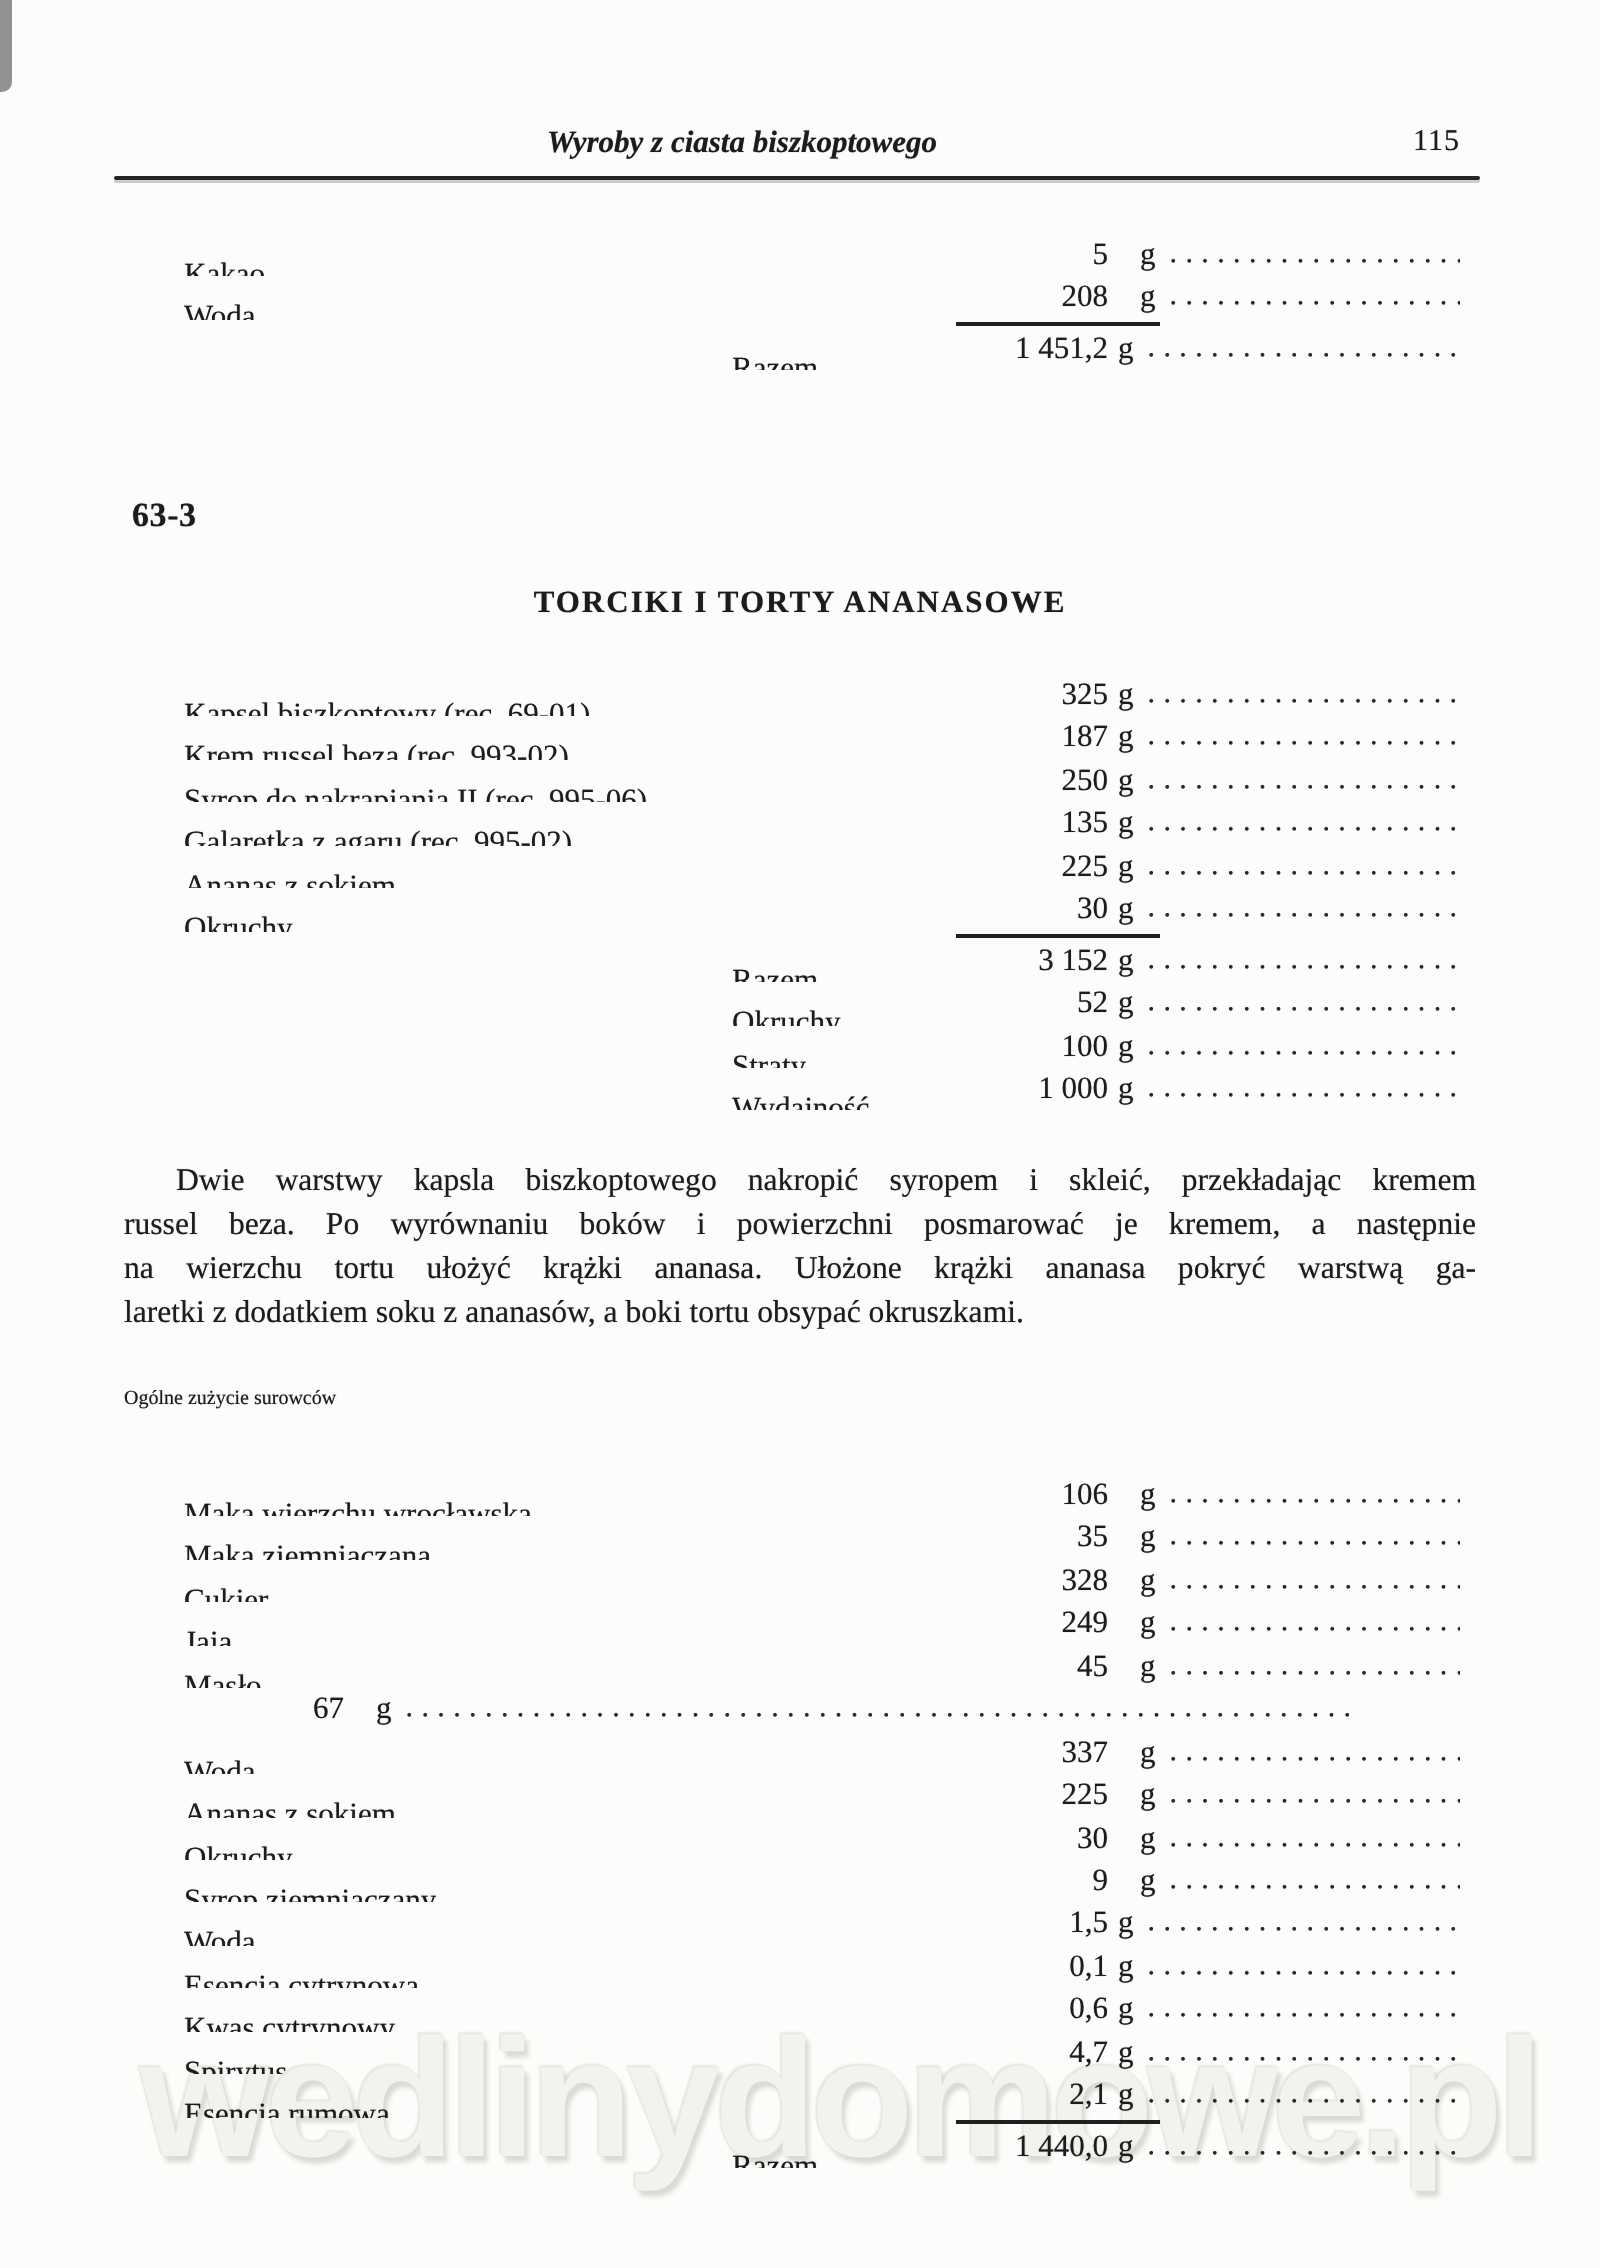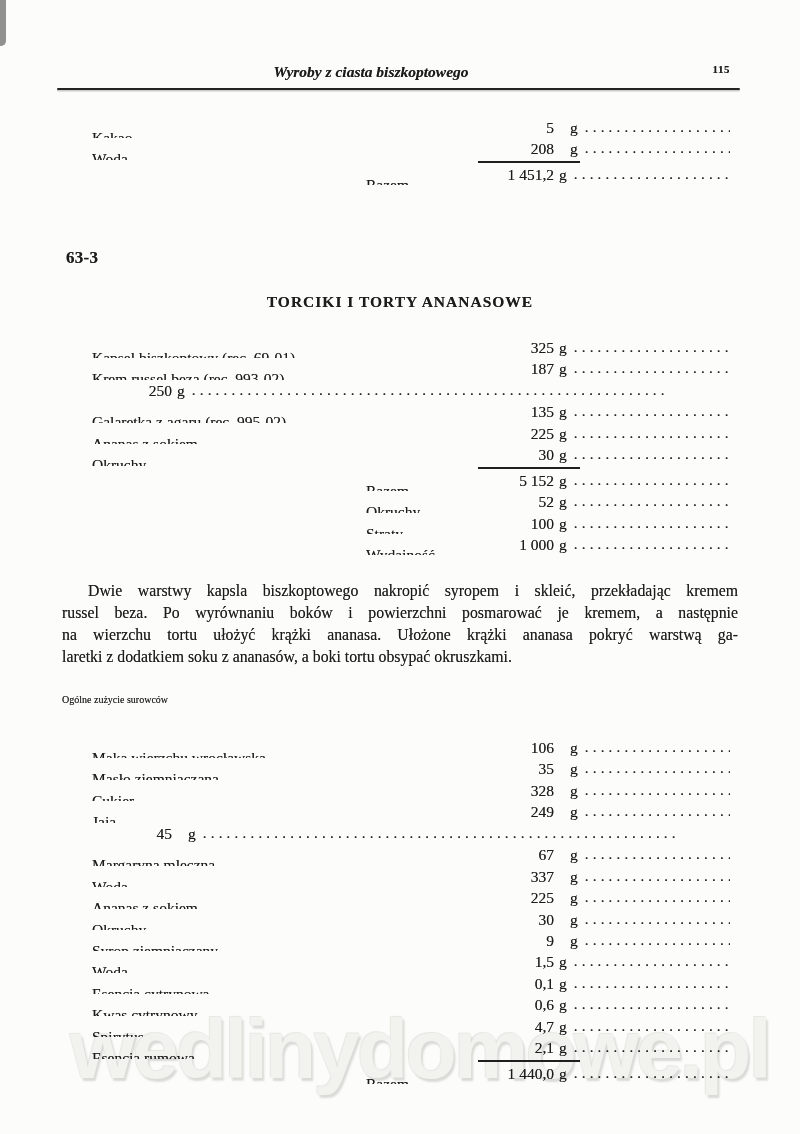--- a/index.html
+++ b/index.html
@@ -17,21 +17,21 @@
   }
   .ink { text-shadow: 0 0 .45px rgba(20,20,20,.6); }
 
   
   .running-head {
     position: absolute; top: 63px; left: 62px; width: 618px;
     text-align: center; font-style: italic; font-weight: 600; font-size: 15.5px;
   }
   .page-number {
     position: absolute; top: 63px; left: 688px; width: 42px;
-    text-align: right; font-size: 11px; letter-spacing: .5px; font-weight: bold;
+    text-align: right; font-size: 15px; letter-spacing: .5px;
   }
   .header-rule {
     position: absolute; top: 88px; left: 57px; width: 683px; height: 2.4px;
     background: #242424; border-radius: 1px;
     box-shadow: 0 1.5px 0 rgba(60,60,60,.25);
   }
   .corner-smudge {
     position: absolute; top: 0; left: 0; width: 6px; height: 46px;
     background: #6e6e6c; opacity: .75; border-bottom-right-radius: 5px;
   }
@@ -139,20 +139,21 @@
             <span class="unit narrow">g</span>
             <span class="dots">............................................................</span>
           </div>
           <div class="row">
             <span class="lbl">Krem russel beza (rec. 993-02)</span>
             <span class="amt">187</span>
             <span class="unit narrow">g</span>
             <span class="dots">............................................................</span>
           </div>
           <div class="row">
+            <span class="lbl">Syrop do nakrapiania II (rec. 995-06)</span>
             <span class="amt">250</span>
             <span class="unit narrow">g</span>
             <span class="dots">............................................................</span>
           </div>
           <div class="row">
             <span class="lbl">Galaretka z agaru (rec. 995-02)</span>
             <span class="amt">135</span>
             <span class="unit narrow">g</span>
             <span class="dots">............................................................</span>
           </div>
@@ -166,21 +167,21 @@
             <span class="lbl">Okruchy</span>
             <span class="amt">30</span>
             <span class="unit narrow">g</span>
             <span class="dots">............................................................</span>
           </div>
         </div>
       <div class="rule-short"></div>
       <div>
           <div class="row indented">
             <span class="lbl">Razem</span>
-            <span class="amt">5 152</span>
+            <span class="amt">3 152</span>
             <span class="unit narrow">g</span>
             <span class="dots">............................................................</span>
           </div>
           <div class="row indented">
             <span class="lbl">Okruchy</span>
             <span class="amt">52</span>
             <span class="unit narrow">g</span>
             <span class="dots">............................................................</span>
           </div>
           <div class="row indented">
@@ -209,44 +210,44 @@
 
     <div class="tbl ink" style="top:737px">
       <div>
           <div class="row">
             <span class="lbl">Mąka wierzchu wrocławska</span>
             <span class="amt">106</span>
             <span class="unit wide">g</span>
             <span class="dots">............................................................</span>
           </div>
           <div class="row">
-            <span class="lbl">Masło ziemniaczana</span>
+            <span class="lbl">Mąka ziemniaczana</span>
             <span class="amt">35</span>
             <span class="unit wide">g</span>
             <span class="dots">............................................................</span>
           </div>
           <div class="row">
             <span class="lbl">Cukier</span>
             <span class="amt">328</span>
             <span class="unit wide">g</span>
             <span class="dots">............................................................</span>
           </div>
           <div class="row">
             <span class="lbl">Jaja</span>
             <span class="amt">249</span>
             <span class="unit wide">g</span>
             <span class="dots">............................................................</span>
           </div>
           <div class="row">
+            <span class="lbl">Masło</span>
             <span class="amt">45</span>
             <span class="unit wide">g</span>
             <span class="dots">............................................................</span>
           </div>
           <div class="row">
-            <span class="lbl">Margaryna mleczna</span>
             <span class="amt">67</span>
             <span class="unit wide">g</span>
             <span class="dots">............................................................</span>
           </div>
           <div class="row">
             <span class="lbl">Woda</span>
             <span class="amt">337</span>
             <span class="unit wide">g</span>
             <span class="dots">............................................................</span>
           </div>

